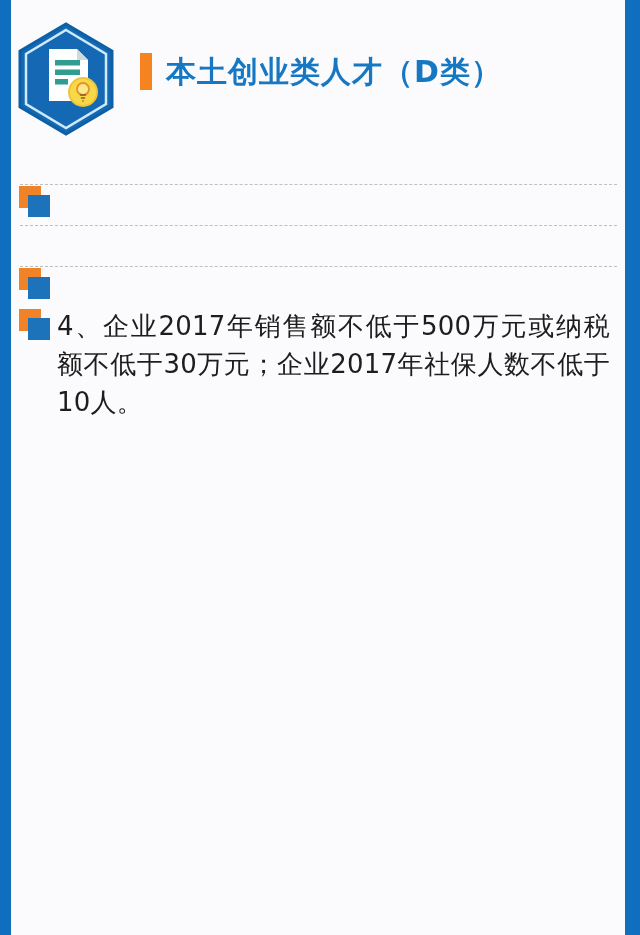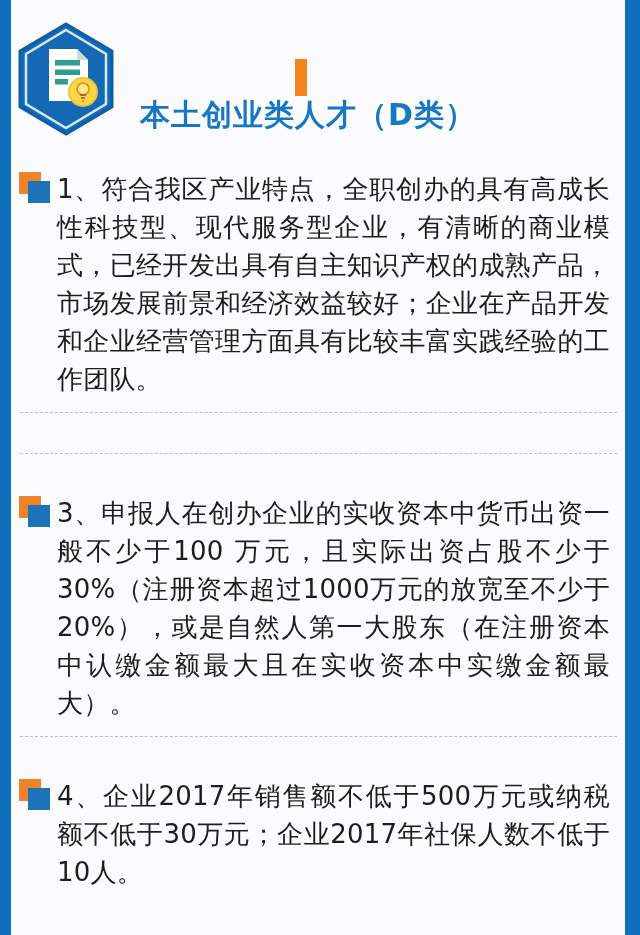--- a/index.html
+++ b/index.html
@@ -19,21 +19,21 @@
     background:var(--bg);
     font-family:"DejaVu Sans","Liberation Sans",sans-serif;
     color:var(--text);
   }
   .stripe{position:absolute;top:0;bottom:0;background:var(--stripe);z-index:5;}
   .stripe-left{left:0;width:11px;}
   .stripe-right{right:0;width:15px;}
 
   header{position:relative;height:170px;}
   .hex-icon{position:absolute;left:16px;top:22px;width:100px;height:114px;}
-  .title-row{position:absolute;left:140px;top:59px;display:flex;align-items:center;flex-direction:column;}
+  .title-row{position:absolute;left:140px;top:53px;display:flex;align-items:flex-start;}
   .accent-bar{display:inline-block;width:12px;height:37px;background:var(--accent);margin-right:14px;}
   h1{font-size:30px;line-height:38px;font-weight:bold;color:var(--title);letter-spacing:1px;white-space:nowrap;}
 
   main{position:relative;z-index:2;}
   .item{position:relative;padding-left:57px;padding-right:30px;}
   .item p{font-size:26px;line-height:38px;text-align:justify;letter-spacing:0.2px;}
   .marker{position:absolute;left:19px;top:2px;width:32px;height:32px;}
   .marker i{position:absolute;display:block;width:22px;height:22px;}
   .sq-orange{left:0;top:0;background:var(--marker-orange);}
   .sq-blue{left:9px;top:9px;background:var(--marker-blue);}
@@ -70,32 +70,30 @@
   </div>
 </header>
 
 <main>
 
   <section class="item">
     <span class="marker">
         <i class="sq-orange"></i>
         <i class="sq-blue"></i>
       </span>
-    <p>1、符合我区产业特点，全职创办的具有高成长性科技型、现代服务型企业，有清晰的商业模式，已经开发出具有自主知识产权的成熟产品，市场发展前景和经济效益较好；企业在产品开发和企业经营管理方面具有比较丰富实践经验的工作团队。</p>
   </section>
   <hr class="divider">
 
   <hr class="divider">
 
   <section class="item">
     <span class="marker">
         <i class="sq-orange"></i>
         <i class="sq-blue"></i>
       </span>
-    <p>3、申报人在创办企业的实收资本中货币出资一般不少于100 万元，且实际出资占股不少于30%（注册资本超过1000万元的放宽至不少于20%），或是自然人第一大股东（在注册资本中认缴金额最大且在实收资本中实缴金额最大）。</p>
   </section>
   <hr class="divider">
 
   <section class="item">
     <span class="marker">
         <i class="sq-orange"></i>
         <i class="sq-blue"></i>
       </span>
     <p>4、企业2017年销售额不低于500万元或纳税额不低于30万元；企业2017年社保人数不低于10人。</p>
   </section>

